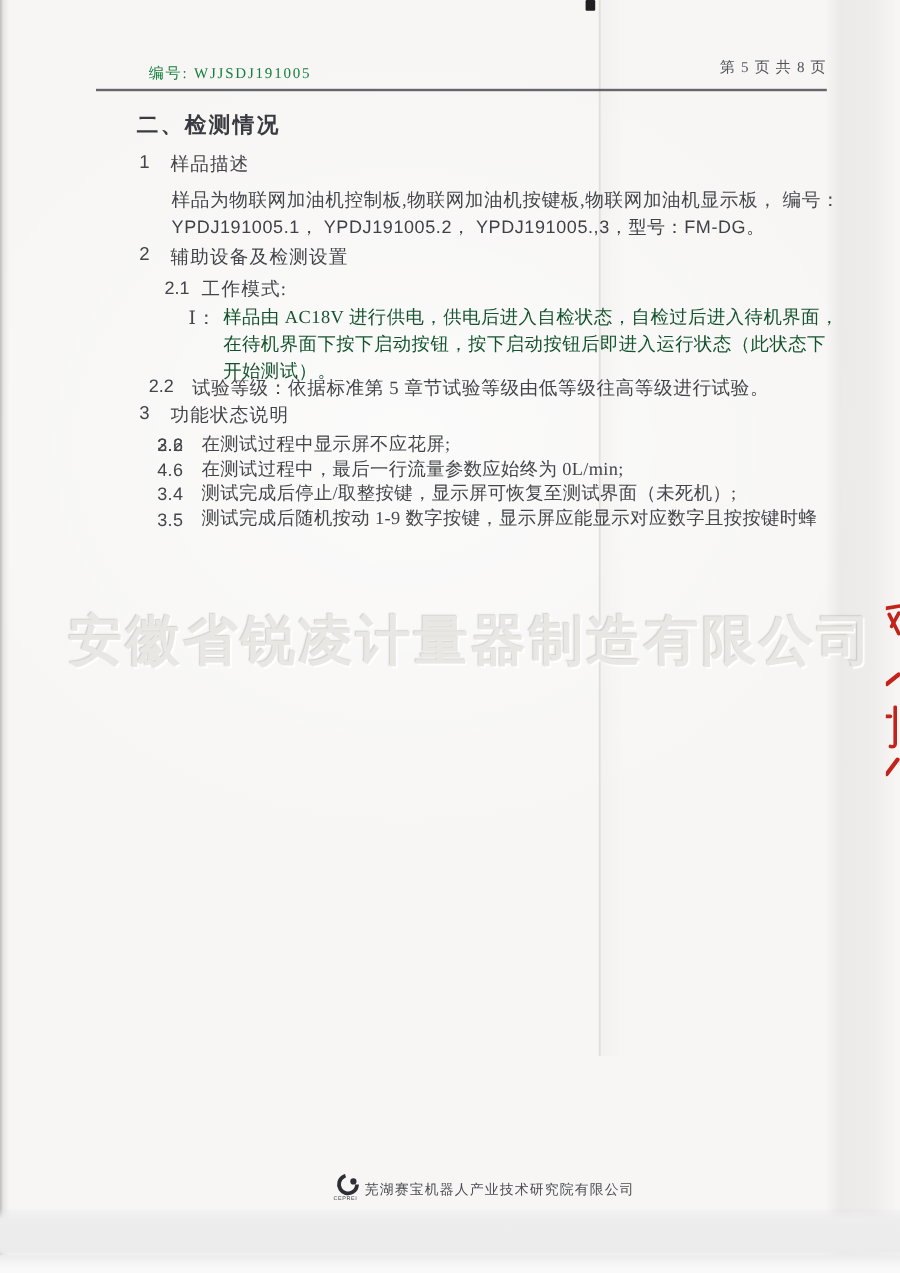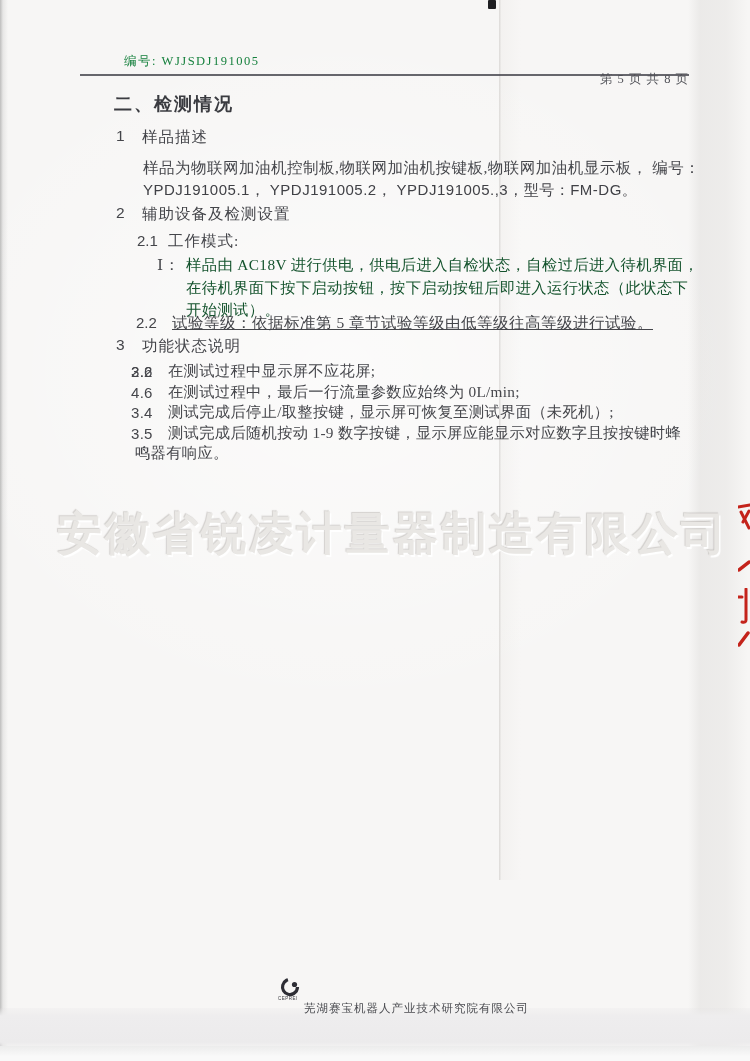--- a/index.html
+++ b/index.html
@@ -34,21 +34,21 @@
   .binding-mark{
     position:absolute;left:488px;top:0;width:8px;height:9px;
     background:#1f1f22;border-radius:1px;
   }
   
   .doc-number{
     position:absolute;left:113px;top:53px;
     font-size:12.5px;letter-spacing:1.5px;color:#15803d;margin-left:11px;
   }
   .page-indicator{
-    position:absolute;right:61px;top:71px;
+    position:absolute;right:61px;top:48px;
     font-size:12.5px;letter-spacing:1px;color:#53545a;
   }
   .header-rule{
     position:absolute;left:80px;top:74px;width:609px;height:2px;
     background:#4c4c54;opacity:.85;
   }
   
   .section-title{
     position:absolute;left:114px;top:92px;
     font-size:18px;font-weight:bold;letter-spacing:2px;color:#3a3b40;
@@ -62,21 +62,21 @@
   #s3-heading{left:116px;top:336px;}
 
   .s1-para{position:absolute;left:143px;top:157px;width:565px;line-height:21.5px;}
   .s1-line1{font-size:15.5px;letter-spacing:.5px;}
   .s1-line2{font-family:"Liberation Sans","DejaVu Sans",sans-serif;font-size:15px;letter-spacing:.5px;color:#404146;}
 
   .sub-row{position:absolute;font-size:15.5px;color:#44454a;}
   #row-21{left:137px;top:231px;}
   #row-21 .sub-num{position:absolute;left:0;top:1px;font-size:15px;}
   #row-21 .sub-text{display:block;padding-left:31px;letter-spacing:1px;}
-  #row-22{left:136px;top:313px;width:580px;text-decoration:underline;}
+  #row-22{left:124px;top:313px;width:580px;}
   #row-22 .sub-num{position:absolute;left:0;top:1px;font-size:15px;}
   #row-22 .sub-text{display:block;padding-left:36px;letter-spacing:.5px;}
 
   .mode-block{position:absolute;left:157px;top:254px;width:545px;}
   .mode-label{position:absolute;left:0;top:1px;font-size:15.5px;letter-spacing:1px;}
   .mode-lines{
     display:block;padding-left:29px;font-size:15.3px;line-height:22.6px;
     letter-spacing:.4px;white-space:pre-line;color:#14532d;
   }
   .s3-list{position:absolute;left:131px;top:361px;width:585px;}
@@ -95,21 +95,21 @@
   .stamp-fragments{position:absolute;right:0;top:498px;width:12px;height:160px;overflow:hidden;}
   .stamp-fragments svg{position:absolute;right:0;}
   
   .footer{position:absolute;left:280px;top:975px;width:260px;height:32px;}
   .footer-logo{position:absolute;left:0;top:2px;width:20px;height:20px;}
   .footer-logo-text{
     position:absolute;left:-2px;top:21px;font-family:"Liberation Sans","DejaVu Sans",sans-serif;
     font-size:4.5px;letter-spacing:.5px;color:#3a3a40;
   }
   .footer-company{
-    position:absolute;left:24px;top:26px;white-space:nowrap;
+    position:absolute;left:24px;top:9px;white-space:nowrap;
     font-size:11.5px;letter-spacing:1px;color:#4b4c51;
   }
 </style>
 </head>
 <body>
 
 <div class="paper-shading"></div>
 <div class="crease-vertical"></div>
 <div class="bottom-edge-band"></div>
 <div class="bottom-lid"></div>
@@ -165,21 +165,20 @@
     <span class="item-num num">4.6</span>
     <span>在测试过程中，最后一行流量参数应始终为 0L/min;</span>
   </div>
   <div class="s3-item">
     <span class="item-num num">3.4</span>
     <span>测试完成后停止/取整按键，显示屏可恢复至测试界面（未死机）;</span>
   </div>
   <div class="s3-item">
     <span class="item-num num">3.5</span>
     <span>测试完成后随机按动 1-9 数字按键，显示屏应能显示对应数字且按按键时蜂</span>
-    <span class="item-cont">鸣器有响应。</span>
   </div>
 </div>
 
 <div class="watermark">安徽省锐凌计量器制造有限公司</div>
 
 <div class="stamp-fragments">
   <svg style="top:4px" width="12" height="28" viewBox="0 0 12 28">
     <g stroke="#c4231b" stroke-width="3" stroke-linecap="round" fill="none">
       <path d="M0,5 L12,3"></path>
         <path d="M3,10 L11,26"></path>

